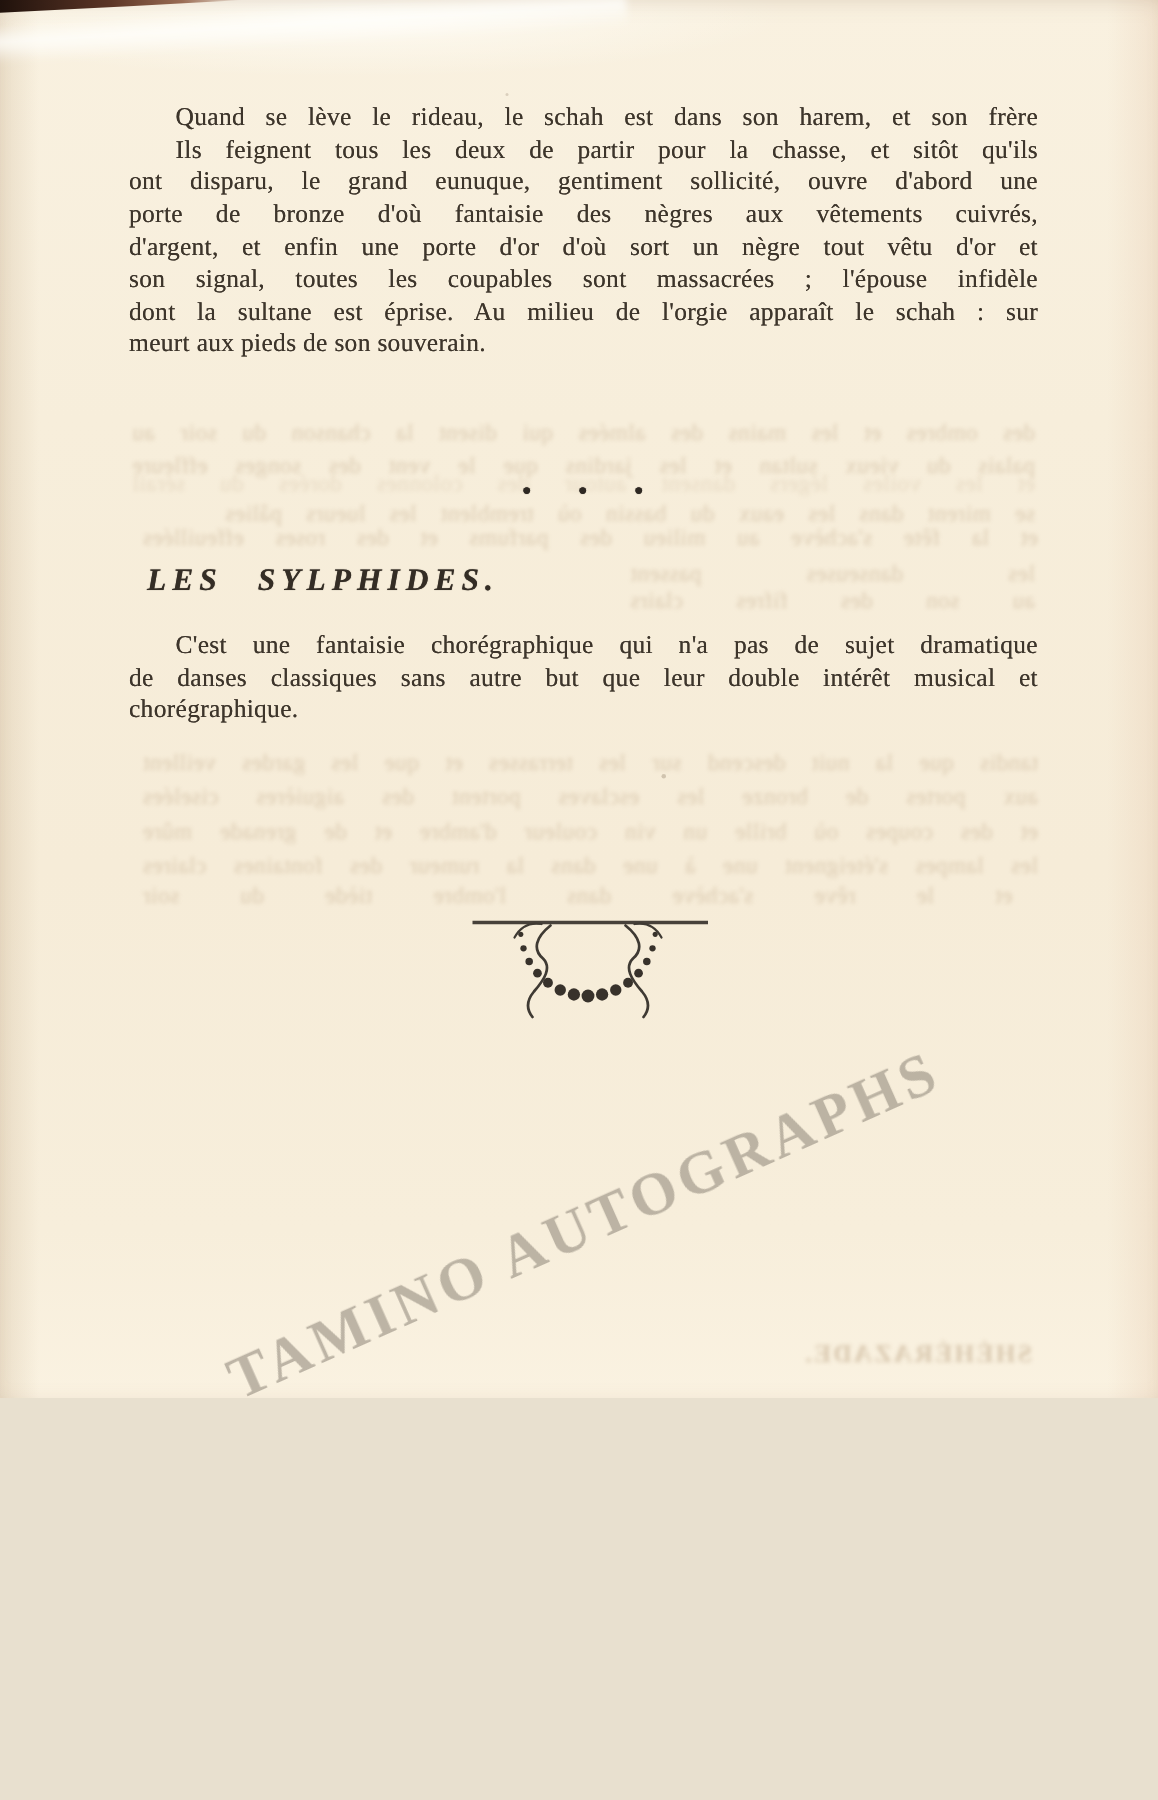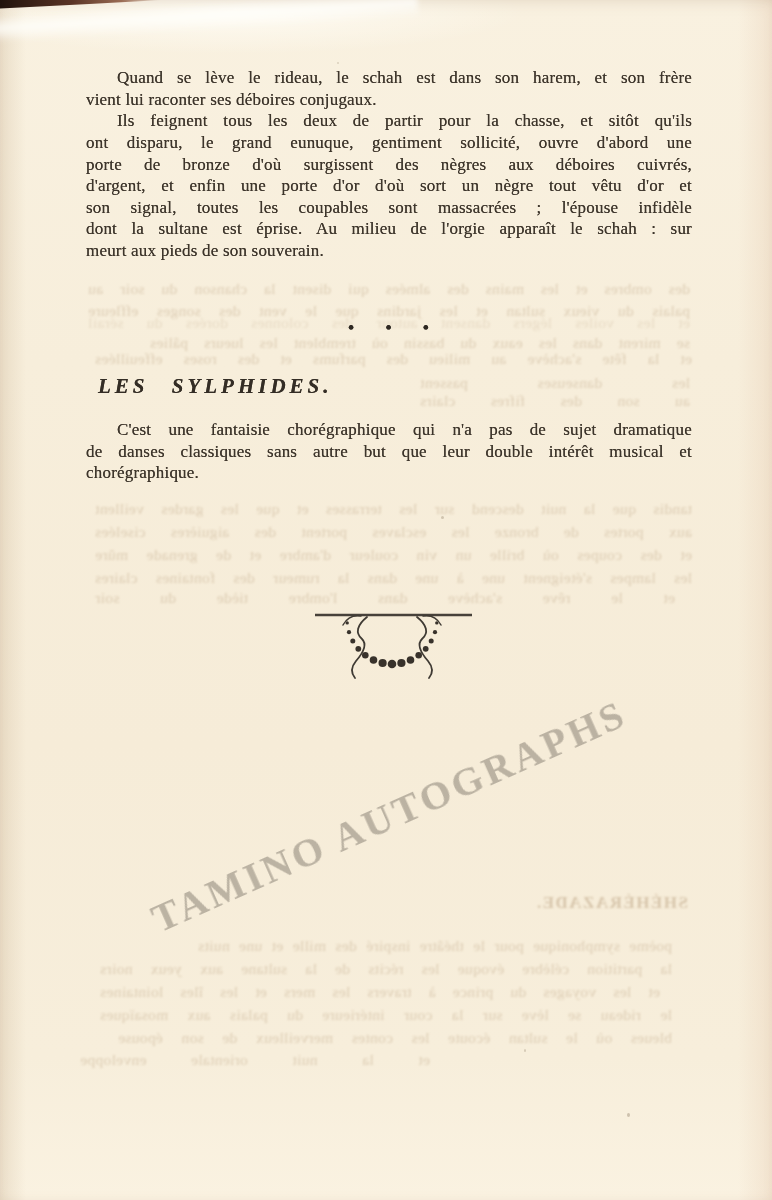--- a/index.html
+++ b/index.html
@@ -1,18 +1,18 @@
 <!DOCTYPE html>
 <html><head>
 <meta charset="utf-8">
 <style>
   html,body{margin:0;padding:0;background:#e8e0cf;}
   .page{
     position:relative;
-    width:772px;height:1200px;
+    width:772px;height:932px;
     margin:0 auto;
     overflow:hidden;
     background:
       radial-gradient(ellipse 420px 60px at 30% 1%, rgba(255,253,246,.85), rgba(255,253,246,0) 70%),
       linear-gradient(90deg, rgba(196,172,140,.28) 0px, rgba(196,172,140,0) 26px),
       linear-gradient(270deg, rgba(226,195,168,.30) 0px, rgba(226,195,168,0) 34px),
       linear-gradient(180deg, #f9f1e0 0%, #f7eedb 30%, #f6ecd8 62%, #f7eedb 88%, #faf2e1 100%);
     box-shadow: inset 0 8px 18px -12px rgba(140,110,80,.35), inset 0 -6px 14px -10px rgba(160,130,100,.18);
     font-family:"Liberation Serif","DejaVu Serif",serif;
   }
@@ -109,24 +109,23 @@
   <div class="bleed head" style="top:894px;left:428px;width:260px">SHÉHÉRAZADE.</div>
   <div class="bleed" style="top:937px;left:198px;width:474px">poème symphonique pour le théâtre inspiré des mille et une nuits</div>
   <div class="bleed" style="top:960px;left:100px;width:572px">la partition célèbre évoque les récits de la sultane aux yeux noirs</div>
   <div class="bleed" style="top:983px;left:100px;width:560px">et les voyages du prince à travers les mers et les îles lointaines</div>
   <div class="bleed" style="top:1006px;left:100px;width:572px">le rideau se lève sur la cour intérieure du palais aux mosaïques</div>
   <div class="bleed" style="top:1029px;left:118px;width:554px">bleues où le sultan écoute les contes merveilleux de son épouse</div>
   <div class="bleed" style="top:1051px;left:80px;width:350px">et la nuit orientale enveloppe</div>
 
   <div class="textblock" style="top:67px">
     <div class="bodyline indent">Quand se lève le rideau, le schah est dans son harem, et son frère</div>
-    <div class="bodyline last">vient lui raconter ses déboires conjugaux.</div>
     <div class="bodyline indent">Ils feignent tous les deux de partir pour la chasse, et sitôt qu'ils</div>
     <div class="bodyline">ont disparu, le grand eunuque, gentiment sollicité, ouvre d'abord une</div>
-    <div class="bodyline">porte de bronze d'où surgissent des nègres aux déboires cuivrés,</div>
+    <div class="bodyline">porte de bronze d'où fantaisie des nègres aux vêtements cuivrés,</div>
     <div class="bodyline">d'argent, et enfin une porte d'or d'où sort un nègre tout vêtu d'or et</div>
     <div class="bodyline">son signal, toutes les coupables sont massacrées ; l'épouse infidèle</div>
     <div class="bodyline">dont la sultane est éprise. Au milieu de l'orgie apparaît le schah : sur</div>
     <div class="bodyline last">meurt aux pieds de son souverain.</div>
   </div>
 
   <div class="dots">• • •</div>
 
   <div class="heading">LES  SYLPHIDES.</div>
 

